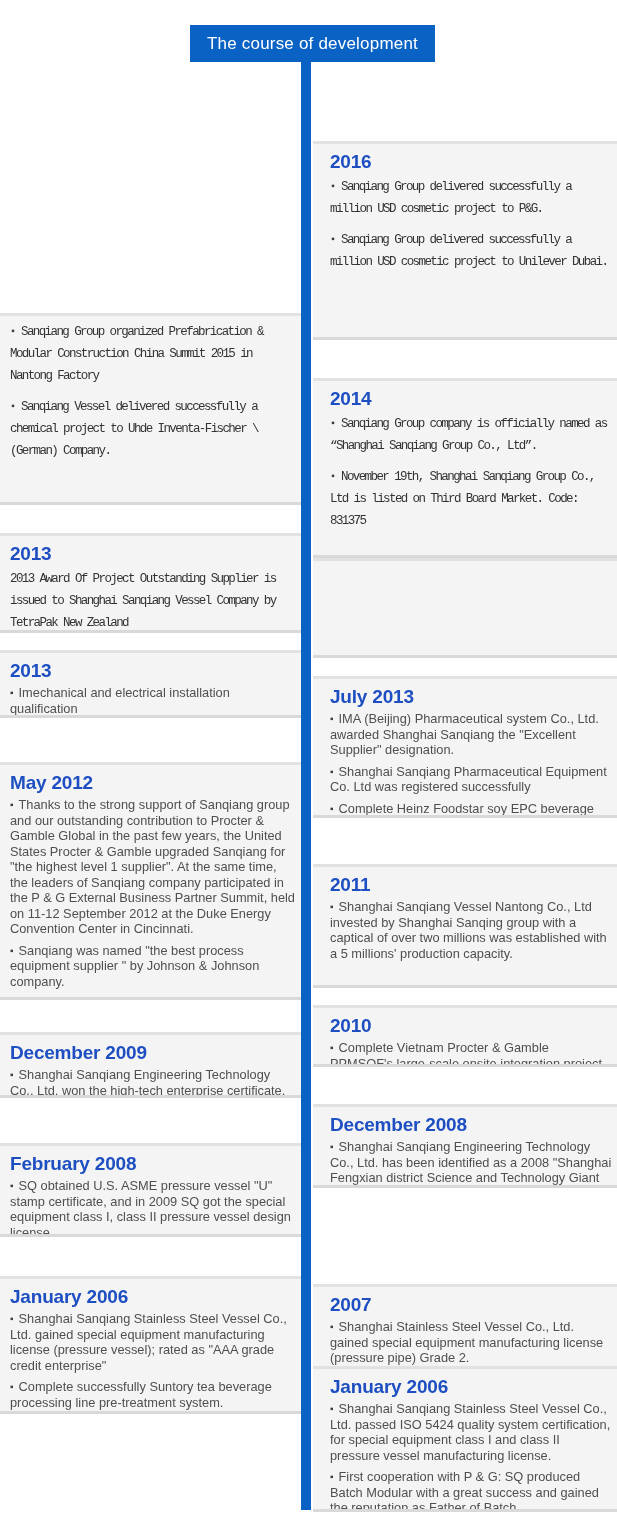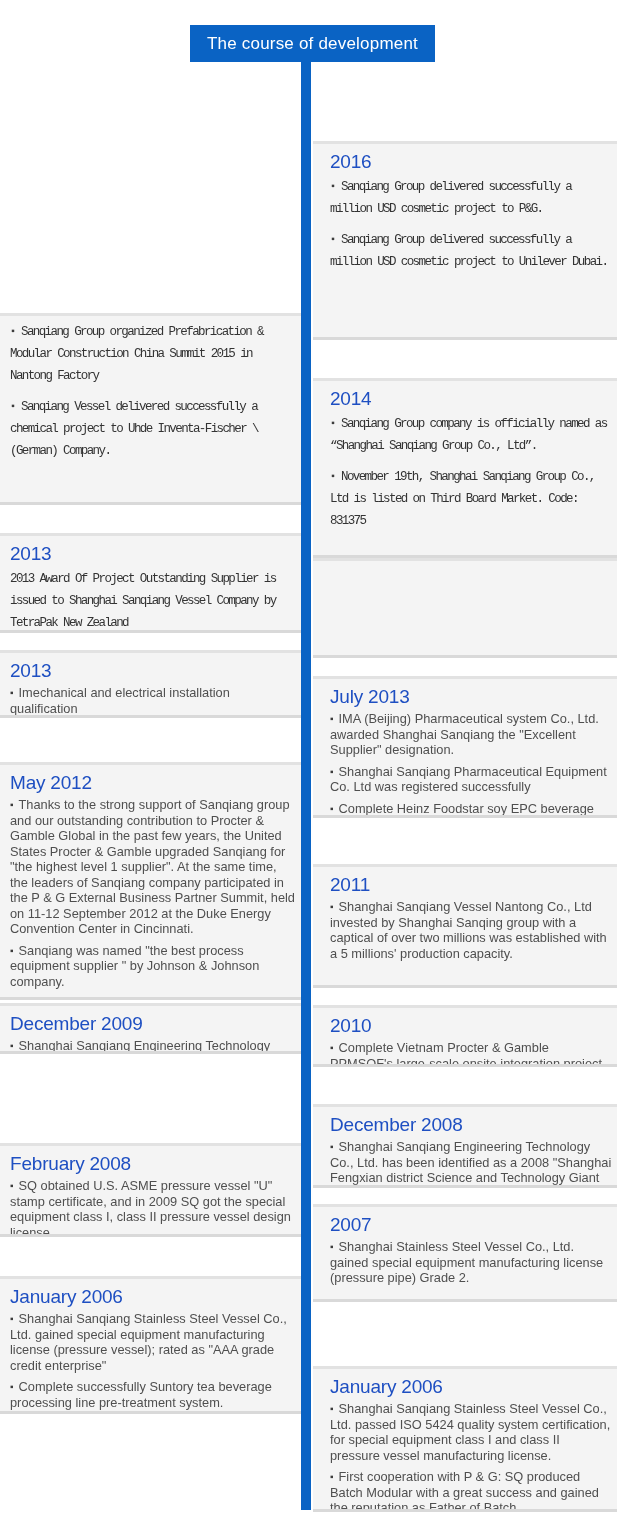--- a/index.html
+++ b/index.html
@@ -12,21 +12,21 @@
 
   .axis{position:absolute;left:301px;top:62px;width:10px;height:1448px;
         background:#0a63c4;z-index:5;}
 
   .box{position:absolute;background:#f4f4f4;box-sizing:border-box;
        border-top:3px solid #e2e2e2;border-bottom:3px solid #d9d9d9;
        overflow:hidden;padding-top:5px;}
   .box.left{left:0;width:303px;padding-left:10px;padding-right:6px;}
   .box.right{left:313px;width:304px;padding-left:17px;padding-right:5px;}
 
-  .year{margin:2px 0 4px;font-size:19px;line-height:21px;font-weight:400;
+  .year{margin:2px 0 4px;font-size:19px;line-height:21px;font-weight:700;
         color:#1e4fc2;letter-spacing:-0.2px;}
 
   .box p{margin:0 0 6px;}
   .box.m p{font-family:"Liberation Mono","DejaVu Sans Mono",monospace;
            font-size:12.5px;letter-spacing:-1.6px;line-height:22px;
            color:#333;margin:0 0 9px;}
   .box.s p{font-size:12.8px;line-height:15.5px;color:#4f4f4f;margin:0 0 6px;}
 
   .blt{margin-right:5px;font-size:10px;vertical-align:1px;color:#3c3c3c;}
   .box.m .blt{letter-spacing:0;}
@@ -67,21 +67,21 @@
 <section class="box right s" style="top:1005px;height:62px">
   <h3 class="year">2010</h3>
   <p><span class="blt">▪</span><span>Complete Vietnam Procter &amp; Gamble PPMSOF's large-scale onsite integration project</span></p>
 </section>
 
 <section class="box right s" style="top:1104px;height:84px">
   <h3 class="year">December  2008</h3>
   <p><span class="blt">▪</span><span>Shanghai Sanqiang Engineering Technology Co., Ltd. has been identified as a 2008 "Shanghai Fengxian district Science and Technology Giant Enterprise.</span></p>
 </section>
 
-<section class="box right s" style="top:1204px;height:98px">
+<section class="box right s" style="top:1284px;height:98px">
   <h3 class="year">2007</h3>
   <p><span class="blt">▪</span><span>Shanghai Stainless Steel Vessel Co., Ltd. gained special equipment manufacturing license (pressure pipe) Grade 2.</span></p>
 </section>
 
 <section class="box right s" style="top:1366px;height:146px">
   <h3 class="year">January 2006</h3>
   <p><span class="blt">▪</span><span>Shanghai Sanqiang Stainless Steel Vessel Co., Ltd. passed ISO 5424 quality system certification, for special equipment class I and class II pressure vessel manufacturing license.</span></p>
   <p><span class="blt">▪</span><span>First cooperation with P &amp; G: SQ produced Batch Modular with a great success and gained the reputation as Father of Batch</span></p>
 </section>
 
@@ -101,21 +101,21 @@
 </section>
 
 <section class="box left s" style="top:762px;height:238px">
   <h3 class="year">May 2012</h3>
   <p><span class="blt">▪</span><span>Thanks to the strong support of Sanqiang group and our outstanding contribution to Procter &amp; Gamble Global in the past few years, the United States Procter &amp; Gamble upgraded Sanqiang for "the highest level 1 supplier". At the same time, the leaders of Sanqiang company  participated in the P &amp; G External Business Partner Summit, held on 11-12 September 2012 at the Duke Energy Convention Center in Cincinnati.</span></p>
   <p><span class="blt">▪</span><span>Sanqiang was named "the best process equipment supplier " by Johnson &amp; Johnson company.</span></p>
   <p><span class="blt">▪</span><span>Shanghai Sanqiang Pharmaceutical Equipment Co. Ltd was registered successfully</span></p>
 
 </section>
 
-<section class="box left s" style="top:1003px;height:51px">
+<section class="box left s" style="top:1032px;height:66px">
   <h3 class="year">December 2009</h3>
   <p><span class="blt">▪</span><span>Shanghai Sanqiang Engineering Technology Co., Ltd. won the high-tech enterprise certificate.</span></p>
 </section>
 
 <section class="box left s" style="top:1143px;height:94px">
   <h3 class="year">February 2008</h3>
   <p><span class="blt">▪</span><span>SQ obtained U.S. ASME pressure vessel "U" stamp certificate, and in 2009 SQ got the special equipment class I, class II pressure vessel design license.</span></p>
 </section>
 
 <section class="box left s" style="top:1276px;height:138px">

